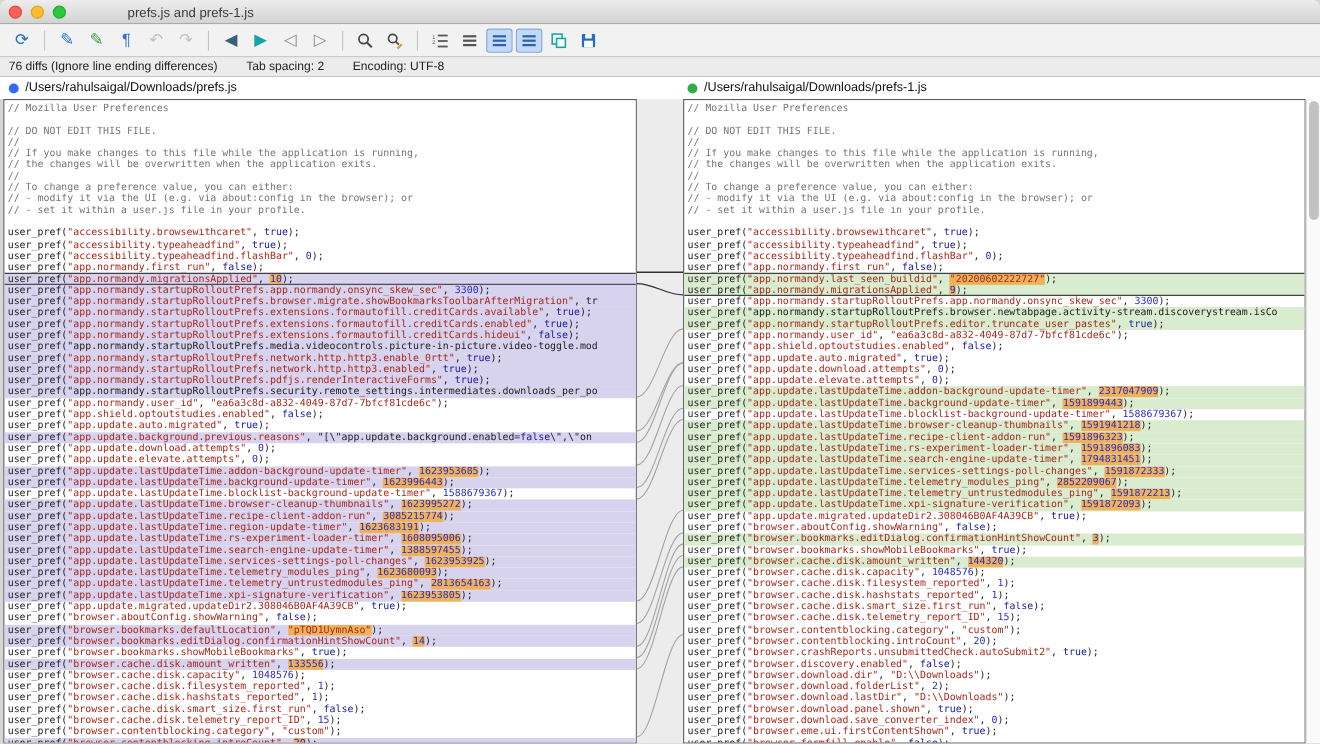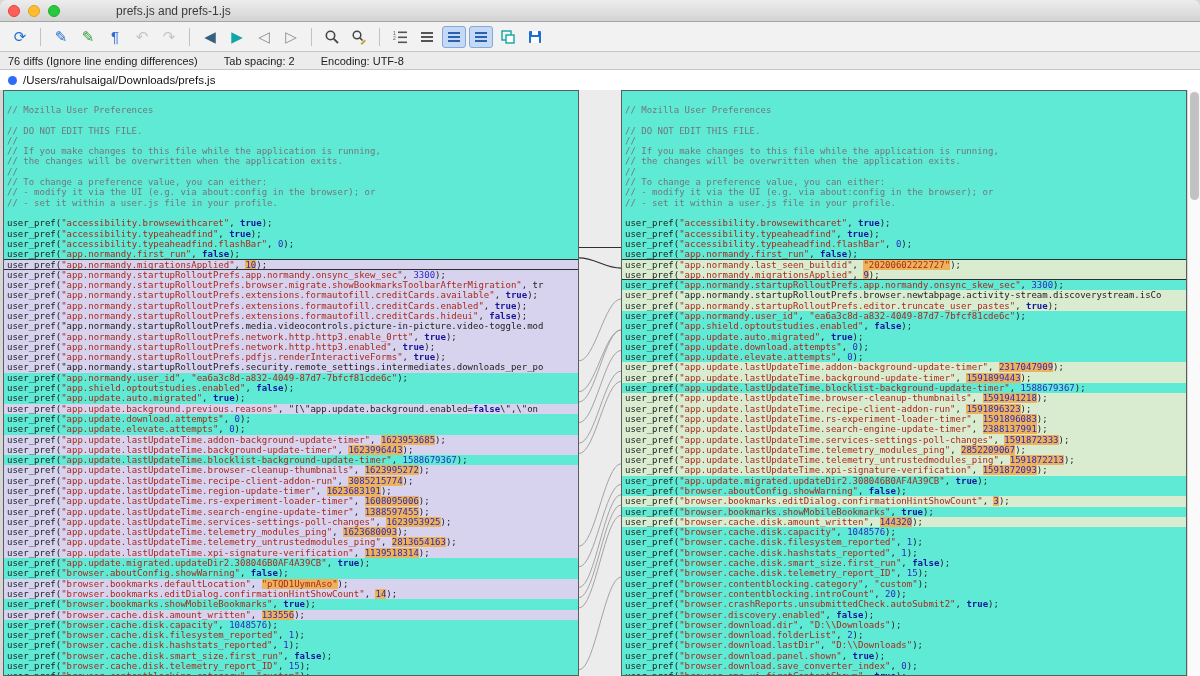--- a/index.html
+++ b/index.html
@@ -27,38 +27,38 @@
 
   
   .fileheaders{position:absolute;top:70px;height:20px;left:0;right:0;background:#ffffff}
   .fh{position:absolute;top:0;height:20px;display:flex;align-items:center;gap:6px;font-size:11.5px;font-weight:normal;color:#101010;white-space:nowrap}
   .fh-left{left:8px}
   .fh-right{left:625px}
   .dot{width:9px;height:9px;border-radius:50%;flex:0 0 auto}
 
   
   .content{position:absolute;top:90px;bottom:0;left:0;right:0}
-  .pane{position:absolute;top:0;bottom:0;background:#5eead4;border:1px solid #5c5c5c;overflow:hidden;padding-top:14px}
+  .pane{position:absolute;top:0;bottom:0;background:#ffffff;border:1px solid #5c5c5c;overflow:hidden;padding-top:3px}
   .pane-left{left:3px;width:576px}
   .pane-right{left:621px;width:566px}
   .gutter{position:absolute;top:0;bottom:0;left:579px;width:42px;background:#ececec}
   .gutter svg{display:block;width:100%;height:100%}
   .vscroll{position:absolute;top:0;bottom:0;right:0;width:13px;background:#fafafa;border-left:1px solid #d8d8d8}
   .vthumb{position:absolute;top:2px;left:2px;width:9px;height:108px;border-radius:5px;background:#c2c2c2}
 
   
   .line{height:10.3px;line-height:10.3px;font-family:"DejaVu Sans Mono",monospace;font-size:9px;white-space:pre;padding-left:3px;color:#1c1c1c;overflow:hidden}
   .pane-left .line.hl{background:var(--left-diff-bg)}
   .pane-right .line.hl{background:var(--right-diff-bg)}
   .line.bt{border-top:1px solid #2e2e2e}
   .line.bb{border-bottom:1px solid #2e2e2e}
   .c{color:#72777c}
   .s{color:#a8291c}
   .n{color:#2b2bc0}
-  .b{color:#15159b;font-weight:bold}
+  .b{color:#15159b;font-weight:normal}
   .mk{background:var(--mark-bg)}
 </style>
 </head>
 <body>
 
 <div class="titlebar">
   <span class="tl tl-red"></span>
   <span class="tl tl-yellow"></span>
   <span class="tl tl-green"></span>
   <div class="win-title">prefs.js and prefs-1.js</div>
@@ -176,20 +176,24 @@
 <div class="statusbar">
   <span>76 diffs (Ignore line ending differences)</span>
   <span>Tab spacing: 2</span>
   <span>Encoding: UTF-8</span>
 </div>
 
 <div class="fileheaders">
   <div class="fh fh-left">
     <span class="dot" id="left-dot" style="background: rgb(47, 107, 255);"></span>
     <span>/Users/rahulsaigal/Downloads/prefs.js</span>
+  </div>
+  <div class="fh fh-right">
+    <span class="dot" id="right-dot" style="background: rgb(47, 174, 68);"></span>
+    <span>/Users/rahulsaigal/Downloads/prefs-1.js</span>
   </div>
 </div>
 
 <div class="content">
   <div class="pane pane-left" id="left-code">
       <div class="line"><span class="c">// Mozilla User Preferences</span></div>
       <div class="line">​</div>
       <div class="line"><span class="c">// DO NOT EDIT THIS FILE.</span></div>
       <div class="line"><span class="c">//</span></div>
       <div class="line"><span class="c">// If you make changes to this file while the application is running,</span></div>
@@ -224,21 +228,21 @@
       <div class="line hl">user_pref(<span class="s">"app.update.lastUpdateTime.background-update-timer"</span>, <span class="mk"><span class="n">1623996443</span></span>);</div>
       <div class="line">user_pref(<span class="s">"app.update.lastUpdateTime.blocklist-background-update-timer"</span>, <span class="n">1588679367</span>);</div>
       <div class="line hl">user_pref(<span class="s">"app.update.lastUpdateTime.browser-cleanup-thumbnails"</span>, <span class="mk"><span class="n">1623995272</span></span>);</div>
       <div class="line hl">user_pref(<span class="s">"app.update.lastUpdateTime.recipe-client-addon-run"</span>, <span class="mk"><span class="n">3085215774</span></span>);</div>
       <div class="line hl">user_pref(<span class="s">"app.update.lastUpdateTime.region-update-timer"</span>, <span class="mk"><span class="n">1623683191</span></span>);</div>
       <div class="line hl">user_pref(<span class="s">"app.update.lastUpdateTime.rs-experiment-loader-timer"</span>, <span class="mk"><span class="n">1608095006</span></span>);</div>
       <div class="line hl">user_pref(<span class="s">"app.update.lastUpdateTime.search-engine-update-timer"</span>, <span class="mk"><span class="n">1388597455</span></span>);</div>
       <div class="line hl">user_pref(<span class="s">"app.update.lastUpdateTime.services-settings-poll-changes"</span>, <span class="mk"><span class="n">1623953925</span></span>);</div>
       <div class="line hl">user_pref(<span class="s">"app.update.lastUpdateTime.telemetry_modules_ping"</span>, <span class="mk"><span class="n">1623680093</span></span>);</div>
       <div class="line hl">user_pref(<span class="s">"app.update.lastUpdateTime.telemetry_untrustedmodules_ping"</span>, <span class="mk"><span class="n">2813654163</span></span>);</div>
-      <div class="line hl">user_pref(<span class="s">"app.update.lastUpdateTime.xpi-signature-verification"</span>, <span class="mk"><span class="n">1139518314</span></span>);</div>
+      <div class="line hl">user_pref(<span class="s">"app.update.lastUpdateTime.xpi-signature-verification"</span>, <span class="mk"><span class="n">1623953805</span></span>);</div>
       <div class="line">user_pref(<span class="s">"app.update.migrated.updateDir2.308046B0AF4A39CB"</span>, <span class="b">true</span>);</div>
       <div class="line">user_pref(<span class="s">"browser.aboutConfig.showWarning"</span>, <span class="b">false</span>);</div>
       <div class="line hl">user_pref(<span class="s">"browser.bookmarks.defaultLocation"</span>, <span class="mk"><span class="s">"pTQD1UymnAso"</span></span>);</div>
       <div class="line hl">user_pref(<span class="s">"browser.bookmarks.editDialog.confirmationHintShowCount"</span>, <span class="mk"><span class="n">14</span></span>);</div>
       <div class="line">user_pref(<span class="s">"browser.bookmarks.showMobileBookmarks"</span>, <span class="b">true</span>);</div>
       <div class="line hl">user_pref(<span class="s">"browser.cache.disk.amount_written"</span>, <span class="mk"><span class="n">133556</span></span>);</div>
       <div class="line">user_pref(<span class="s">"browser.cache.disk.capacity"</span>, <span class="n">1048576</span>);</div>
       <div class="line">user_pref(<span class="s">"browser.cache.disk.filesystem_reported"</span>, <span class="n">1</span>);</div>
       <div class="line">user_pref(<span class="s">"browser.cache.disk.hashstats_reported"</span>, <span class="n">1</span>);</div>
       <div class="line">user_pref(<span class="s">"browser.cache.disk.smart_size.first_run"</span>, <span class="b">false</span>);</div>
@@ -291,21 +295,21 @@
       <div class="line">user_pref(<span class="s">"app.shield.optoutstudies.enabled"</span>, <span class="b">false</span>);</div>
       <div class="line">user_pref(<span class="s">"app.update.auto.migrated"</span>, <span class="b">true</span>);</div>
       <div class="line">user_pref(<span class="s">"app.update.download.attempts"</span>, <span class="n">0</span>);</div>
       <div class="line">user_pref(<span class="s">"app.update.elevate.attempts"</span>, <span class="n">0</span>);</div>
       <div class="line hl">user_pref(<span class="s">"app.update.lastUpdateTime.addon-background-update-timer"</span>, <span class="mk"><span class="n">2317047909</span></span>);</div>
       <div class="line hl">user_pref(<span class="s">"app.update.lastUpdateTime.background-update-timer"</span>, <span class="mk"><span class="n">1591899443</span></span>);</div>
       <div class="line">user_pref(<span class="s">"app.update.lastUpdateTime.blocklist-background-update-timer"</span>, <span class="n">1588679367</span>);</div>
       <div class="line hl">user_pref(<span class="s">"app.update.lastUpdateTime.browser-cleanup-thumbnails"</span>, <span class="mk"><span class="n">1591941218</span></span>);</div>
       <div class="line hl">user_pref(<span class="s">"app.update.lastUpdateTime.recipe-client-addon-run"</span>, <span class="mk"><span class="n">1591896323</span></span>);</div>
       <div class="line hl">user_pref(<span class="s">"app.update.lastUpdateTime.rs-experiment-loader-timer"</span>, <span class="mk"><span class="n">1591896083</span></span>);</div>
-      <div class="line hl">user_pref(<span class="s">"app.update.lastUpdateTime.search-engine-update-timer"</span>, <span class="mk"><span class="n">2388137991</span></span>);</div>
+      <div class="line hl">user_pref(<span class="s">"app.update.lastUpdateTime.search-engine-update-timer"</span>, <span class="mk"><span class="n">1794831451</span></span>);</div>
       <div class="line hl">user_pref(<span class="s">"app.update.lastUpdateTime.services-settings-poll-changes"</span>, <span class="mk"><span class="n">1591872333</span></span>);</div>
       <div class="line hl">user_pref(<span class="s">"app.update.lastUpdateTime.telemetry_modules_ping"</span>, <span class="mk"><span class="n">2852209067</span></span>);</div>
       <div class="line hl">user_pref(<span class="s">"app.update.lastUpdateTime.telemetry_untrustedmodules_ping"</span>, <span class="mk"><span class="n">1591872213</span></span>);</div>
       <div class="line hl">user_pref(<span class="s">"app.update.lastUpdateTime.xpi-signature-verification"</span>, <span class="mk"><span class="n">1591872093</span></span>);</div>
       <div class="line">user_pref(<span class="s">"app.update.migrated.updateDir2.308046B0AF4A39CB"</span>, <span class="b">true</span>);</div>
       <div class="line">user_pref(<span class="s">"browser.aboutConfig.showWarning"</span>, <span class="b">false</span>);</div>
       <div class="line hl">user_pref(<span class="s">"browser.bookmarks.editDialog.confirmationHintShowCount"</span>, <span class="mk"><span class="n">3</span></span>);</div>
       <div class="line">user_pref(<span class="s">"browser.bookmarks.showMobileBookmarks"</span>, <span class="b">true</span>);</div>
       <div class="line hl">user_pref(<span class="s">"browser.cache.disk.amount_written"</span>, <span class="mk"><span class="n">144320</span></span>);</div>
       <div class="line">user_pref(<span class="s">"browser.cache.disk.capacity"</span>, <span class="n">1048576</span>);</div>

